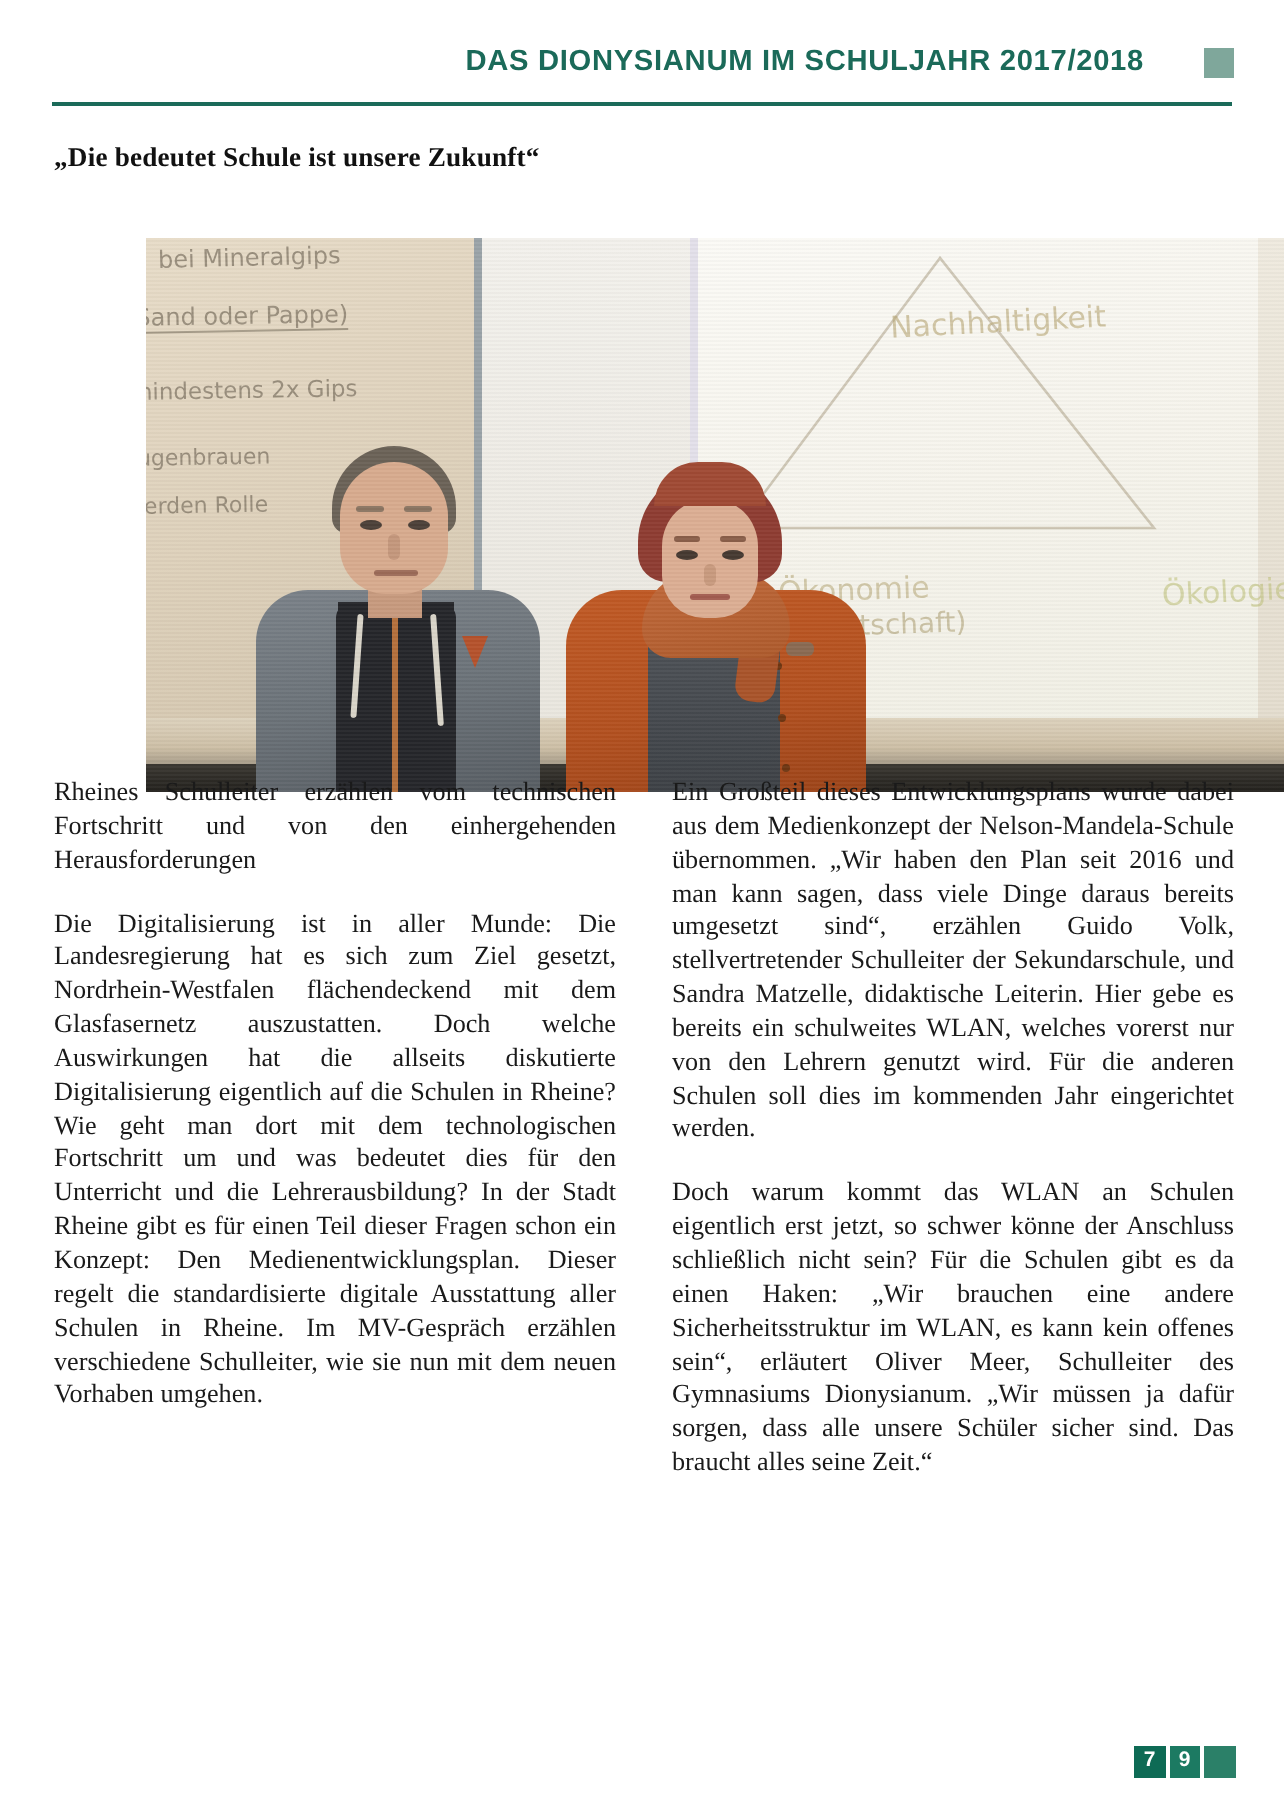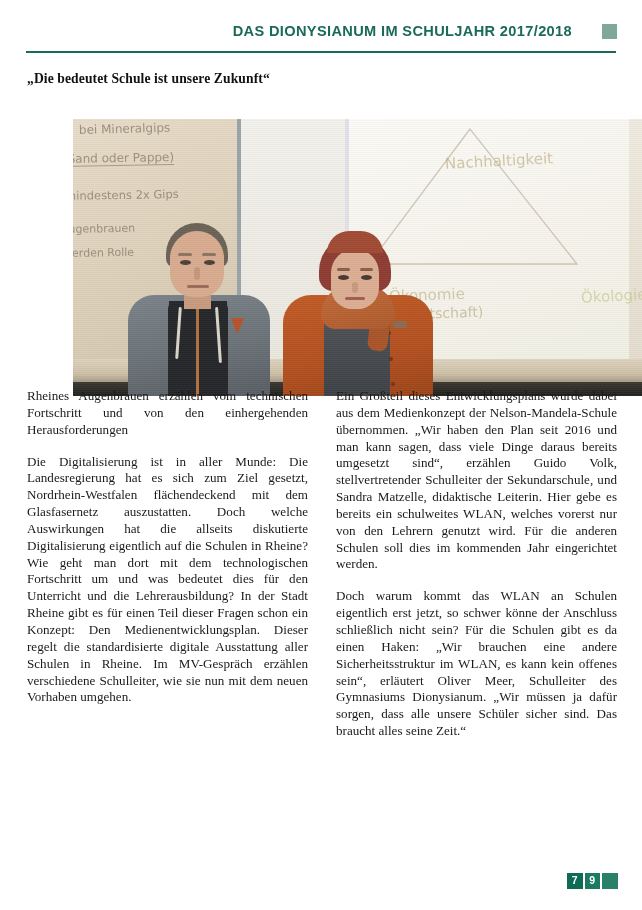--- a/index.html
+++ b/index.html
@@ -354,21 +354,21 @@
       <div class="p2-mouth"></div>
     </div>
 
     <div class="photo-grain"></div>
   </div>
 </figure>
 
 <div class="article-body">
 
   <div class="col">
-    <p>Rheines Augenbrauen erzählen vom techni­schen Fortschritt und von den einherge­henden Herausforderungen</p>
+    <p>Rheines Schulleiter erzählen vom techni­schen Fortschritt und von den einherge­henden Herausforderungen</p>
     <p>Die Digitalisierung ist in aller Munde: Die Landesregierung hat es sich zum Ziel gesetzt, Nordrhein-Westfalen flächen­deckend mit dem Glasfasernetz auszu­statten. Doch welche Auswirkungen hat die allseits diskutierte Digitalisierung eigentlich auf die Schulen in Rheine? Wie geht man dort mit dem technologi­schen Fortschritt um und was bedeutet dies für den Unterricht und die Lehrer­ausbildung? In der Stadt Rheine gibt es für einen Teil dieser Fragen schon ein Konzept: Den Medienentwicklungsplan. Dieser regelt die standardisierte digita­le Ausstattung aller Schulen in Rheine. Im MV-Gespräch erzählen verschiedene Schulleiter, wie sie nun mit dem neuen Vorhaben umgehen.</p>
   </div>
 
   <div class="col">
     <p>Ein Großteil dieses Entwicklungsplans wurde dabei aus dem Medienkonzept der Nelson-Mandela-Schule übernom­men. „Wir haben den Plan seit 2016 und man kann sagen, dass viele Dinge daraus bereits umgesetzt sind“, erzählen Guido Volk, stellvertretender Schulleiter der Sekundarschule, und Sandra Matzelle, didaktische Leiterin. Hier gebe es bereits ein schulweites WLAN, welches vorerst nur von den Lehrern genutzt wird. Für die anderen Schulen soll dies im kom­menden Jahr eingerichtet werden.</p>
     <p>Doch warum kommt das WLAN an Schu­len eigentlich erst jetzt, so schwer könne der Anschluss schließlich nicht sein? Für die Schulen gibt es da einen Haken: „Wir brauchen eine andere Sicherheitsstruk­tur im WLAN, es kann kein offenes sein“, erläutert Oliver Meer, Schulleiter des Gymnasiums Dionysianum. „Wir müssen ja dafür sorgen, dass alle unsere Schüler sicher sind. Das braucht alles seine Zeit.“</p>
   </div>
 
 </div>
 

